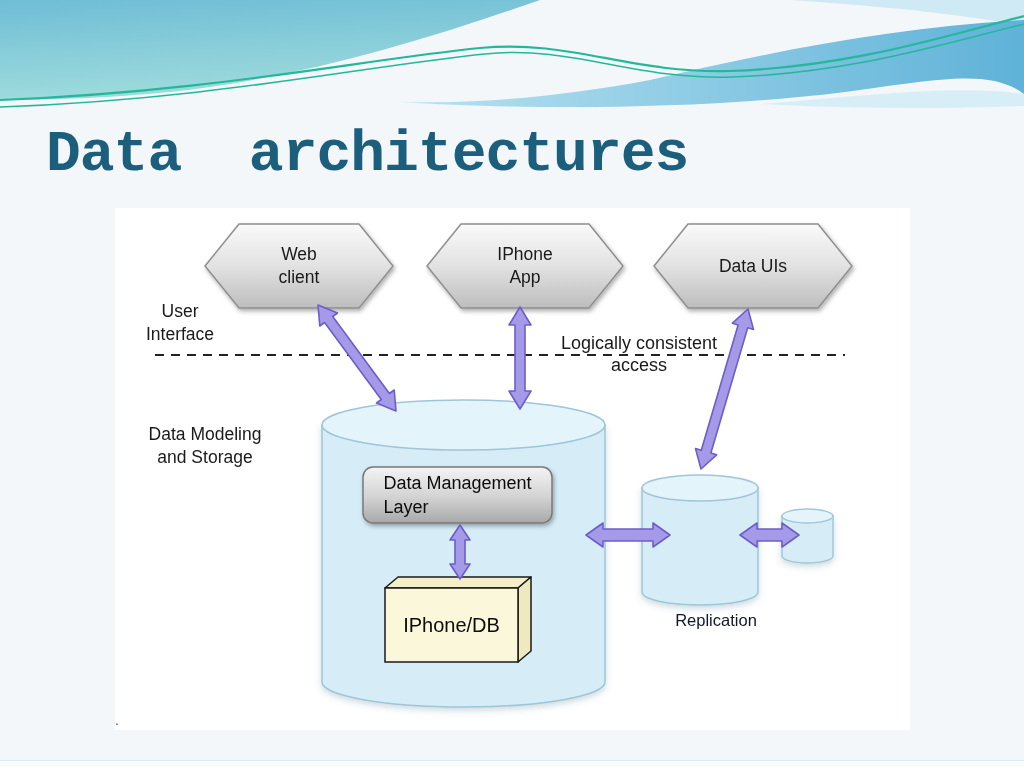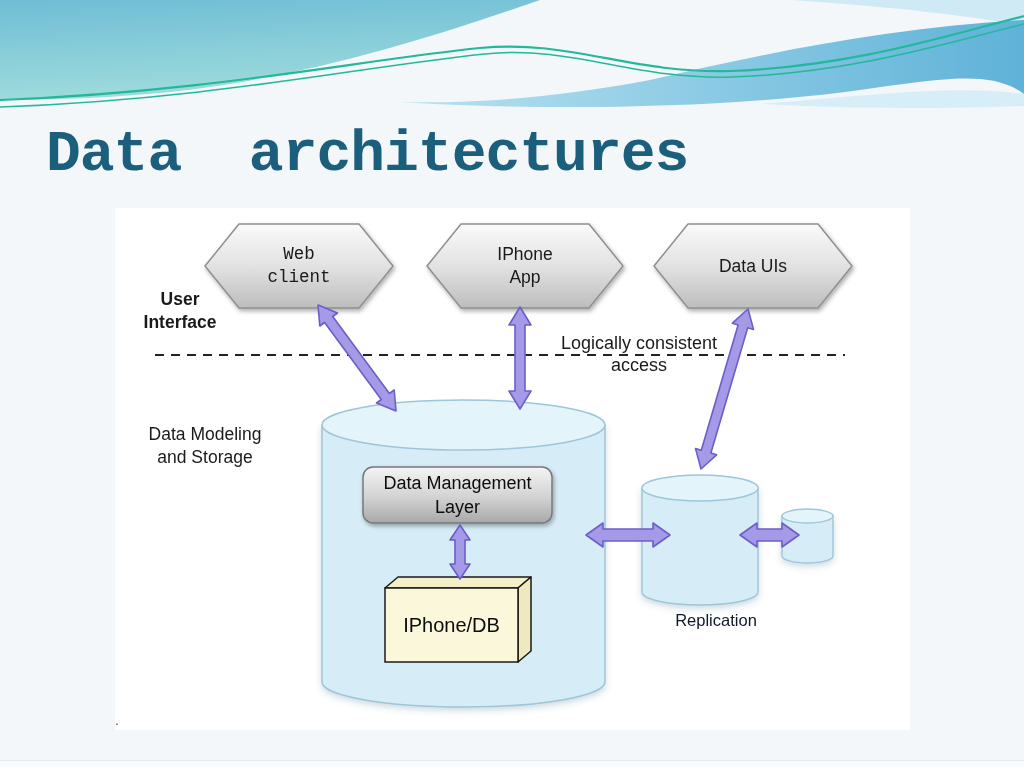--- a/index.html
+++ b/index.html
@@ -22,21 +22,21 @@
   .lbl{
     position:absolute;color:#1a1a1a;font-size:17px;line-height:23px;
     text-align:center;white-space:pre-line;
   }
   .hex-lbl{font-size:17.5px;}
   .side-lbl{font-size:17.5px;}
   .access-lbl{font-size:18px;line-height:22px;padding-left:12px;}
   .dml-lbl{
     position:absolute;left:248px;top:259px;width:189px;height:56px;
     display:flex;align-items:center;justify-content:center;
-    font-size:18px;line-height:24px;color:#0c0c0c;text-align:center;white-space:pre-line;
+    font-size:18px;line-height:24px;color:#0c0c0c;text-align:left;white-space:pre-line;
   }
   .storage-lbl{
     position:absolute;left:270px;top:380px;width:133px;height:74px;
     display:flex;align-items:center;justify-content:center;
     font-size:20px;color:#0c0c0c;text-align:center;
   }
   .replication-lbl{position:absolute;left:531px;top:403px;width:140px;font-size:16.5px;text-align:center;color:#0f172a;}
   .dot-lbl{position:absolute;left:0px;top:504px;font-size:14px;color:#555;}
   .bottom-strip{
     position:absolute;left:0;right:0;bottom:0;height:6px;
@@ -129,27 +129,27 @@
       <g id="arrows-layer">
           <polygon points="203,97 204.8,118 209.6,114.5 266.3,191.5 261.5,195 281,203 279.2,182 274.4,185.5 217.7,108.5 222.5,105" class="dbl-arrow"></polygon>
           <polygon points="405,99 394,117 400,117 400,183 394,183 405,201 416,183 410,183 410,117 416,117" class="dbl-arrow"></polygon>
           <polygon points="633,101 617.4,115.2 623.1,116.9 586.3,242.3 580.5,240.6 586,261 601.6,246.8 595.9,245.1 632.7,119.7 638.5,121.4" class="dbl-arrow"></polygon>
           <polygon points="471,327 488,339 488,333 538,333 538,339 555,327 538,315 538,321 488,321 488,315" class="dbl-arrow"></polygon>
           <polygon points="625,327 642,339 642,333 667,333 667,339 684,327 667,315 667,321 642,321 642,315" class="dbl-arrow"></polygon>
           <polygon points="345,317 335,332 340,332 340,356 335,356 345,371 355,356 350,356 350,332 355,332" class="dbl-arrow"></polygon>
         </g>
     </svg>
 
-    <div class="lbl hex-lbl" style="left:124px;top:35px;width:120px;font-family:Liberation Mono, monospace;">Web
+    <div class="lbl hex-lbl" style="left:124px;top:35px;width:120px;">Web
 client</div>
     <div class="lbl hex-lbl" style="left:350px;top:35px;width:120px;">IPhone
 App</div>
     <div class="lbl hex-lbl" style="left:578px;top:47px;width:120px;">Data UIs</div>
 
-    <div class="lbl side-lbl" style="left:5px;top:80px;width:120px;font-weight:bold;">User
+    <div class="lbl side-lbl" style="left:5px;top:92px;width:120px;">User
 Interface</div>
     <div class="lbl access-lbl" style="left:402px;top:124px;width:220px;">Logically consistent
 access</div>
     <div class="lbl side-lbl" style="left:0px;top:215px;width:180px;">Data Modeling
 and Storage</div>
 
     <div class="dml-lbl">Data Management
 Layer</div>
     <div class="storage-lbl">IPhone/DB</div>
     <div class="replication-lbl">Replication</div>

